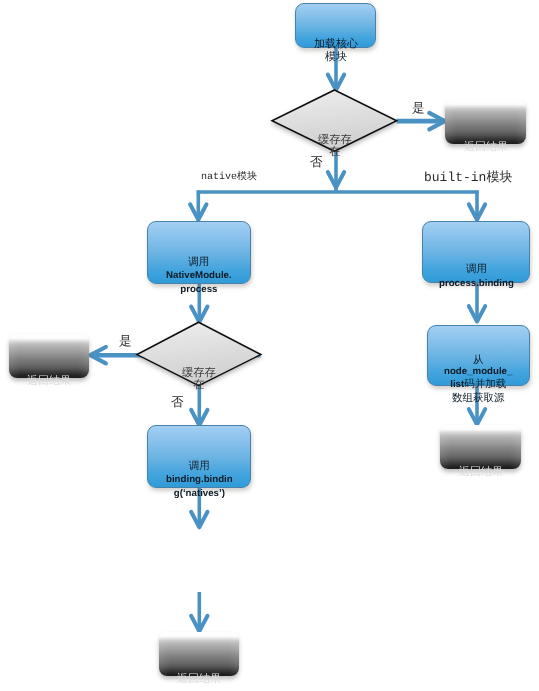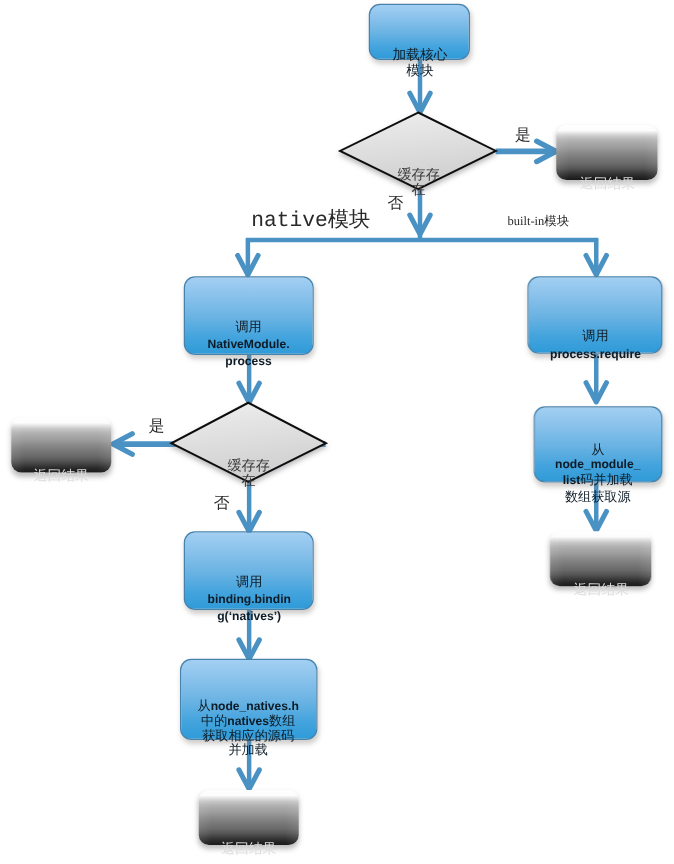--- a/index.html
+++ b/index.html
@@ -119,21 +119,21 @@
     <div class="txt">
       <div>调用</div>
       <div class="b">NativeModule.</div>
       <div class="b">process</div>
     </div>
   </div>
 
   <div class="node blue" style="left:422px;top:221px;width:108px;height:62px;font-size:10.5px;line-height:14.5px;padding-top:3px;">
     <div class="txt">
       <div>调用</div>
-      <div class="b">process.require</div>
+      <div class="b">process.binding</div>
     </div>
   </div>
 
   <div class="node" style="left:137px;top:322px;width:124px;height:64px;font-size:11.3px;line-height:12.2px;color:#3a3a3a;font-family:'Liberation Serif',serif;padding-top:5px;">
     <div class="txt">
       <div>缓存存</div>
       <div>在</div>
     </div>
   </div>
 
@@ -155,33 +155,25 @@
       <div class="b">node_module_</div>
       <div><span class="b">list</span><span>码并加载</span></div>
       <div>数组获取源</div>
     </div>
   </div>
 
   <div class="node dark" style="left:440px;top:425px;width:81px;height:44px;font-size:11px;--dy:3px;">
     <div class="txt">返回结果</div>
   </div>
 
-  <div class="node blue" style="left:144px;top:527px;width:110px;height:65px;font-size:10.5px;line-height:11.8px;padding-top:3px;">
-    <div class="txt">
-      <div><span>从</span><span class="b">node_natives.h</span></div>
-      <div><span>中的</span><span class="b">natives</span><span>数组</span></div>
-      <div>获取相应的源码</div>
-      <div>并加载</div>
-    </div>
-  </div>
 
   <div class="node dark" style="left:159px;top:632px;width:80px;height:44px;font-size:11px;--dy:3px;">
     <div class="txt">返回结果</div>
   </div>
 
   <div class="edgelabel" style="left:412px;top:102px;font-size:12.6px;line-height:13px;font-family:'Liberation Serif',serif;">是</div>
   <div class="edgelabel" style="left:310px;top:156px;font-size:12.6px;line-height:13px;font-family:'Liberation Serif',serif;">否</div>
-  <div class="edgelabel" style="left:201px;top:172px;font-size:17px;line-height:12px;font-family:'Liberation Mono',monospace;text-align:right;">native模块</div>
-  <div class="edgelabel" style="left:406px;top:172px;font-size:10px;line-height:12px;font-family:Liberation Serif, serif;">built-in模块</div>
+  <div class="edgelabel" style="left:201px;top:172px;font-size:10px;line-height:12px;font-family:'Liberation Mono',monospace;text-align:right;">native模块</div>
+  <div class="edgelabel" style="left:424px;top:172px;font-size:13px;line-height:12px;font-family:Liberation Mono, monospace;">built-in模块</div>
   <div class="edgelabel" style="left:119px;top:335px;font-size:12.6px;line-height:13px;font-family:'Liberation Serif',serif;">是</div>
   <div class="edgelabel" style="left:171px;top:396px;font-size:12.6px;line-height:13px;font-family:'Liberation Serif',serif;">否</div>
 
 </div>
 
 </body></html>

